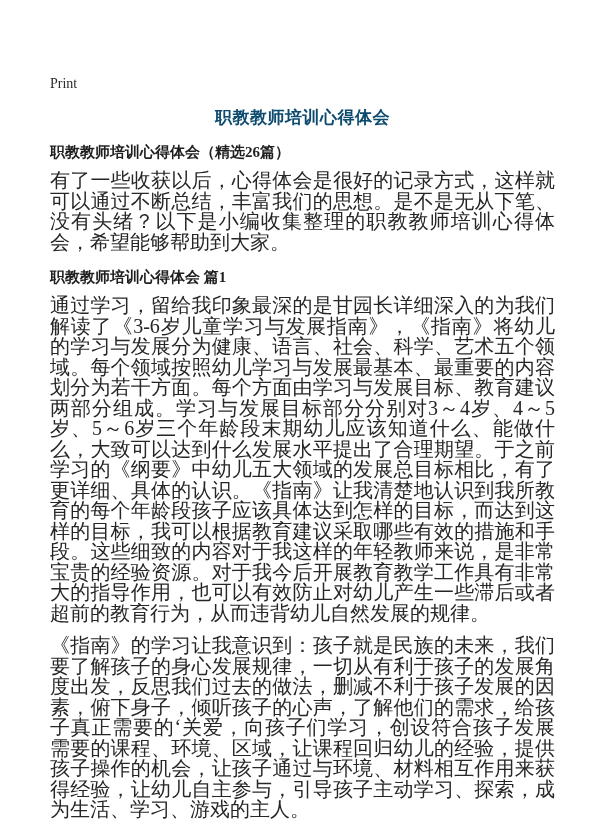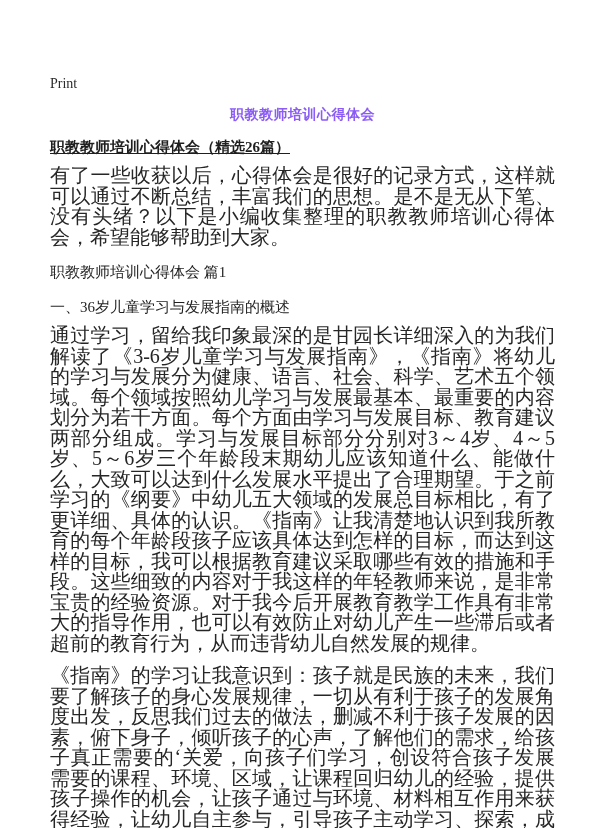--- a/index.html
+++ b/index.html
@@ -22,64 +22,62 @@
   .print-link {
     font-family: "Liberation Serif", "DejaVu Serif", serif;
     font-size: 14px;
     color: #2b2b2b;
     line-height: 16px;
     margin: 0 0 14px 0;
   }
   h1.doc-title {
     margin: 8px 0 14px 0;
     text-align: center;
-    font-size: 14px;
+    font-size: 17px;
     font-weight: bold;
-    color: #8b5cf6;
+    color: #0c4a6e;
     letter-spacing: 0.5px;
   }
   h2.doc-subtitle {
     margin: 12px 0 4px 0;
     font-size: 15px;
     font-weight: bold;
     color: #1f1f1f;
-    text-decoration: underline;
   }
   p.body-para {
     margin: 8px 0 12px 0;
     font-size: 20px;
     line-height: 20.5px;
     text-align: justify;
     text-justify: inter-ideograph;
     color: #262626;
   }
   h3.section-heading {
     margin: 16px 0 8px 0;
     font-size: 15px;
-    font-weight: normal;
+    font-weight: bold;
     color: #1f1f1f;
   }
 </style>
 </head>
 <body>
 
 <div class="page">
 
   <div class="print-link">Print</div>
 
   <h1 class="doc-title">职教教师培训心得体会</h1>
 
   <h2 class="doc-subtitle">职教教师培训心得体会（精选26篇）</h2>
 
   <p class="body-para">有了一些收获以后，心得体会是很好的记录方式，这样就可以通过不断总结，丰富我们的思想。是不是无从下笔、没有头绪？以下是小编收集整理的职教教师培训心得体会，希望能够帮助到大家。</p>
 
   <h3 class="section-heading">职教教师培训心得体会 篇1</h3>
 
 
-  <h3 class="section-heading">一、36岁儿童学习与发展指南的概述</h3>
 
   <p class="body-para">通过学习，留给我印象最深的是甘园长详细深入的为我们解读了《3-6岁儿童学习与发展指南》，《指南》将幼儿的学习与发展分为健康、语言、社会、科学、艺术五个领域。每个领域按照幼儿学习与发展最基本、最重要的内容划分为若干方面。每个方面由学习与发展目标、教育建议两部分组成。学习与发展目标部分分别对3～4岁、4～5岁、5～6岁三个年龄段末期幼儿应该知道什么、能做什么，大致可以达到什么发展水平提出了合理期望。于之前学习的《纲要》中幼儿五大领域的发展总目标相比，有了更详细、具体的认识。《指南》让我清楚地认识到我所教育的每个年龄段孩子应该具体达到怎样的目标，而达到这样的目标，我可以根据教育建议采取哪些有效的措施和手段。这些细致的内容对于我这样的年轻教师来说，是非常宝贵的经验资源。对于我今后开展教育教学工作具有非常大的指导作用，也可以有效防止对幼儿产生一些滞后或者超前的教育行为，从而违背幼儿自然发展的规律。</p>
 
   <p class="body-para">《指南》的学习让我意识到：孩子就是民族的未来，我们要了解孩子的身心发展规律，一切从有利于孩子的发展角度出发，反思我们过去的做法，删减不利于孩子发展的因素，俯下身子，倾听孩子的心声，了解他们的需求，给孩子真正需要的‘关爱，向孩子们学习，创设符合孩子发展需要的课程、环境、区域，让课程回归幼儿的经验，提供孩子操作的机会，让孩子通过与环境、材料相互作用来获得经验，让幼儿自主参与，引导孩子主动学习、探索，成为生活、学习、游戏的主人。</p>
 
   <p class="body-para">加强与家长的联系沟通，实现家庭教育与幼儿园教育的同步和谐发展，让家长也要转变观念，孩子的童年时短暂的，是不可逆行的，孩子的心是一块奇妙的土地，播下一粒思想的种子，就会获得行为的收获，播下一粒行为的种子，就会获得性格的</p>
 
 </div>
 
 </body></html>

